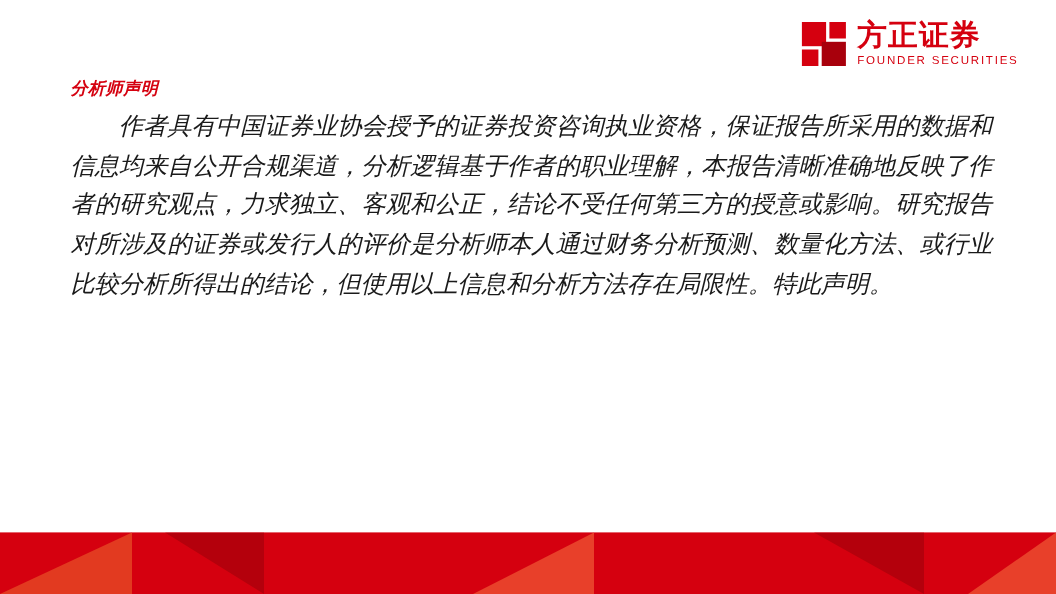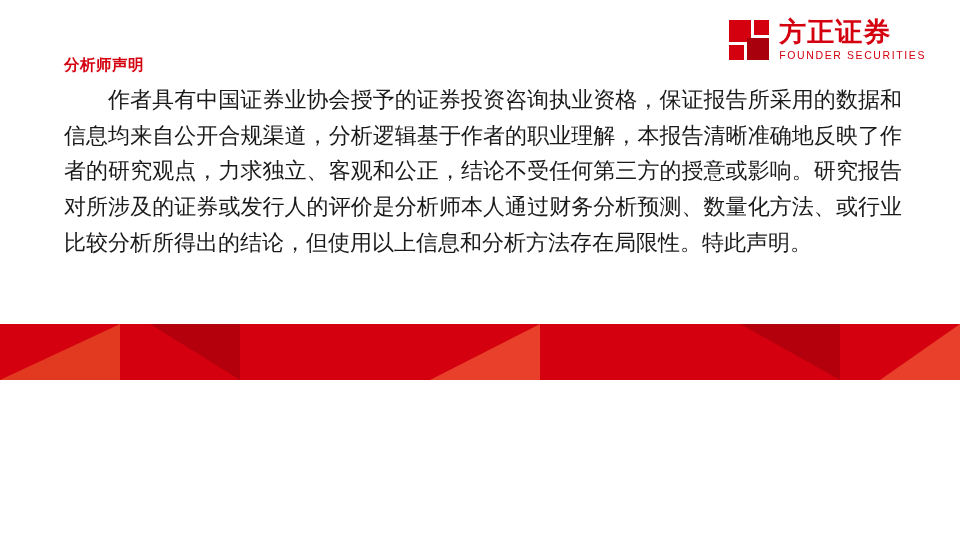--- a/index.html
+++ b/index.html
@@ -11,21 +11,21 @@
     height: 540px;
     background: #ffffff;
     font-family: "Liberation Serif", serif;
     overflow: hidden;
     position: relative;
   }
 
   .slide {
     position: relative;
     width: 960px;
-    height: 380px;
+    height: 540px;
     background: #ffffff;
     overflow: hidden;
   }
 
   
   .logo-block {
     position: absolute;
     top: 18px;
     right: 34px;
     display: flex;
@@ -61,22 +61,23 @@
     font-size: 10.5px;
     color: #d5000f;
     letter-spacing: 1.6px;
     margin-top: 3px;
   }
 
   
   .content {
     position: absolute;
     left: 64px;
-    top: 55px;
+    top: 70px;
     width: 838px;
+    font-style: italic;
   }
   .section-title {
     font-family: "Liberation Sans", sans-serif;
     font-size: 15.5px;
     font-weight: bold;
     color: #d5000f;
     margin: 0 0 6px 0;
     letter-spacing: 0.5px;
   }
   .para {

